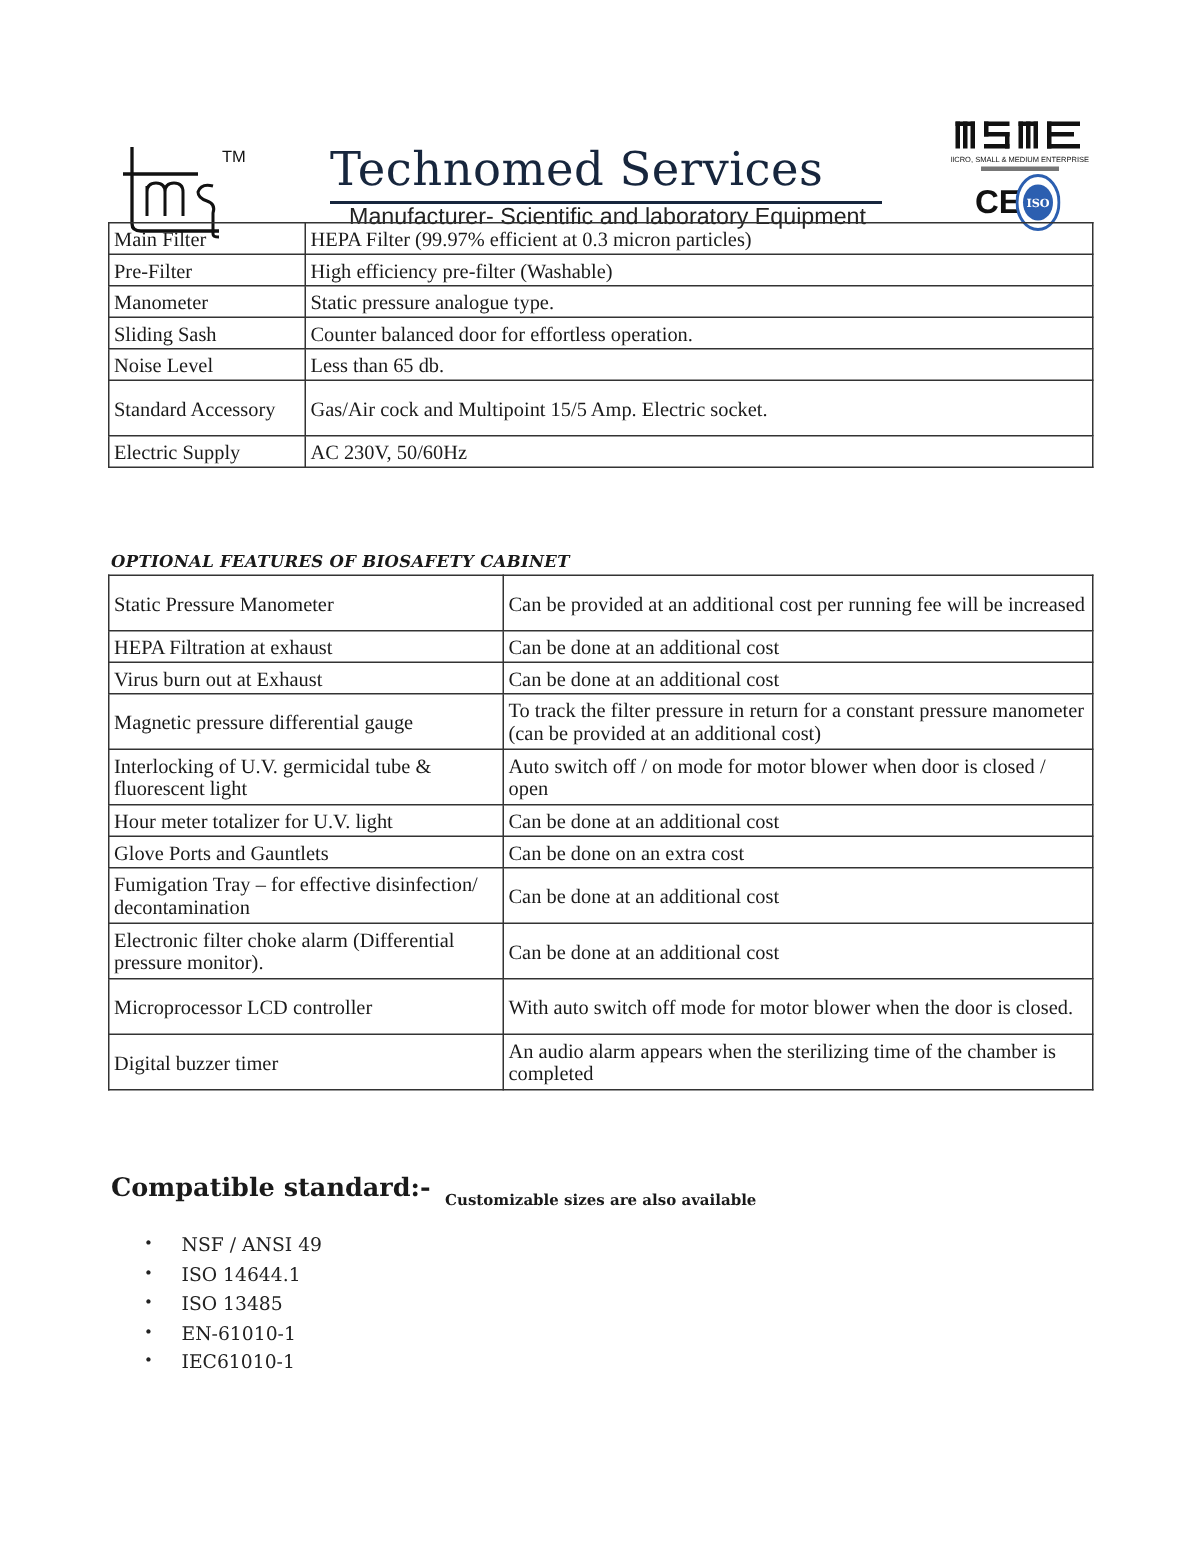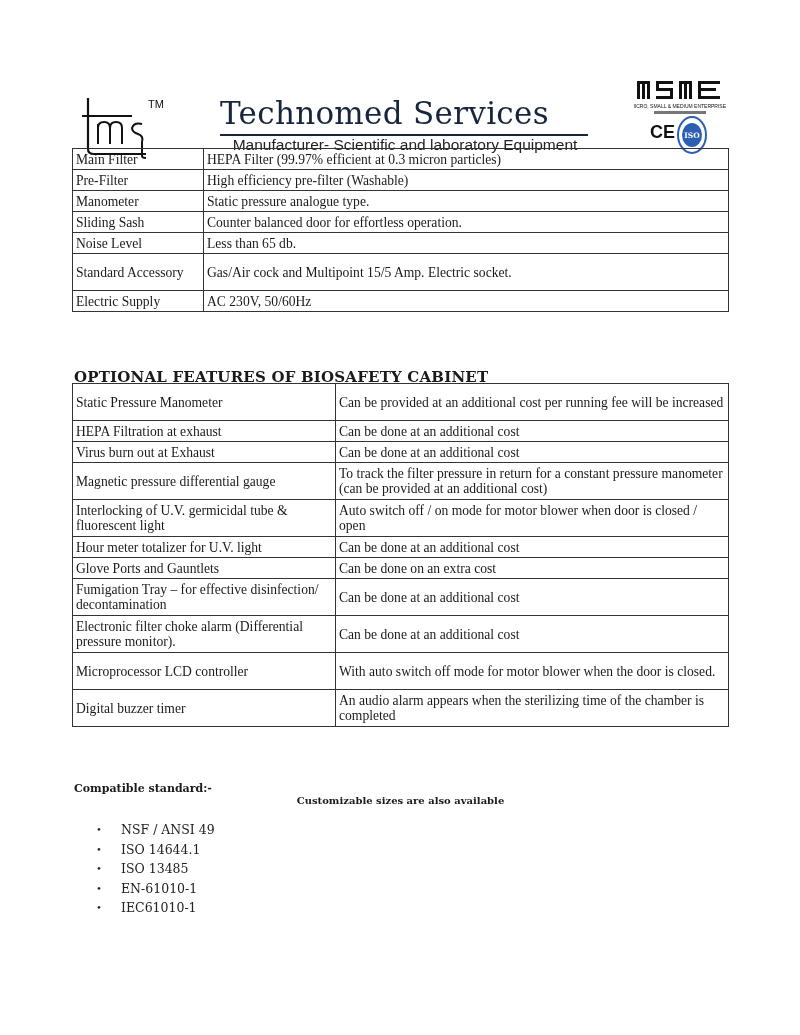--- a/index.html
+++ b/index.html
@@ -8,40 +8,40 @@
   .header { position: absolute; left: 0; top: 0; width: 800px; height: 140px; margin-top: 28px; }
   .tms-logo { position: absolute; left: 80px; top: 66px; width: 90px; height: 66px; }
   .title { position: absolute; left: 220px; top: 66px; width: 370px; 
            font-family: "DejaVu Serif", serif; font-weight: normal; font-size: 31px;
            color: #17263d; letter-spacing: 0.3px; line-height: 38px; }
   .title-rule { position: absolute; left: 220px; top: 106px; width: 368px; height: 2px; background: #17263d; }
   .subtitle { position: absolute; left: 220px; top: 108px; width: 370px; text-align: center;
               font-family: Liberation Sans, sans-serif; font-size: 15.5px; color: #222; }
   .msme { position: absolute; left: 634px; top: 48px; width: 92px; height: 44px; }
   .ce-mark { position: absolute; left: 650px; top: 94px; font-family: "Liberation Sans", sans-serif;
-             font-size: 18px; font-weight: bold; color: #111; }
+             font-size: 22px; font-weight: bold; color: #111; }
   .iso-badge { position: absolute; left: 677px; top: 88px; width: 30px; height: 38px; }
 
   table { border-collapse: collapse; position: absolute; left: 72px; width: 657px;
           font-family: "Liberation Serif", serif; font-size: 13.6px; color: #1a1a1a; }
   td { border: 1px solid #333; padding: 1px 3px; vertical-align: middle; line-height: 15px; }
   .spec-table { top: 148px; }
   .spec-table td.k { width: 124px; }
   .spec-table tr { height: 21px; }
   .spec-table tr.tall { height: 37px; }
   .opt-heading { position: absolute; left: 74px; top: 368px; font-family: "DejaVu Serif", serif;
-                 font-weight: bold; font-size: 15px; letter-spacing: 0.2px; }
+                 font-weight: bold; font-size: 11px; letter-spacing: 0.2px; font-style: italic; }
   .opt-table { top: 383px; border-radius: 15px; }
   .opt-table td.k { width: 256px; }
   .opt-table tr { height: 21px; }
   .opt-table tr.tall { height: 37px; }
   .custom-note { position: absolute; left: 72px; top: 752px; width: 657px; text-align: center;
                  font-family: "DejaVu Serif", serif; font-weight: bold; font-size: 10px; margin-top: 43px; }
   .compat-heading { position: absolute; left: 74px; top: 782px; font-family: "DejaVu Serif", serif;
-                    font-weight: bold; font-size: 11px; }
+                    font-weight: bold; font-size: 17px; }
   .std-list { position: absolute; left: 96px; top: 820px; margin: 0; padding: 0; list-style: none;
               font-family: "DejaVu Serif", serif; font-size: 12.5px; color: #222; }
   .std-list li { height: 19.6px; line-height: 19.6px; display: flex; }
   .std-list .bullet { width: 25px; font-size: 10px; }
 </style>
 </head>
 <body>
 
 <div class="header">
   <svg class="tms-logo" viewBox="0 0 90 66">

